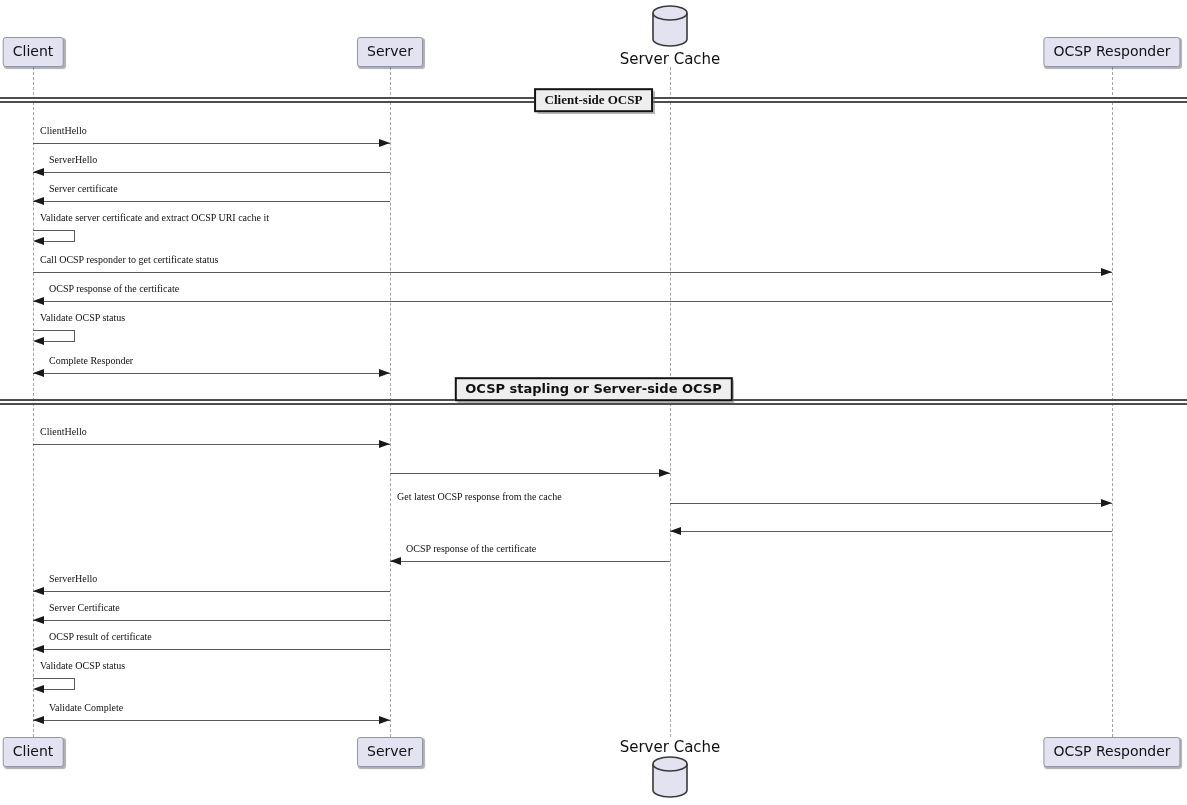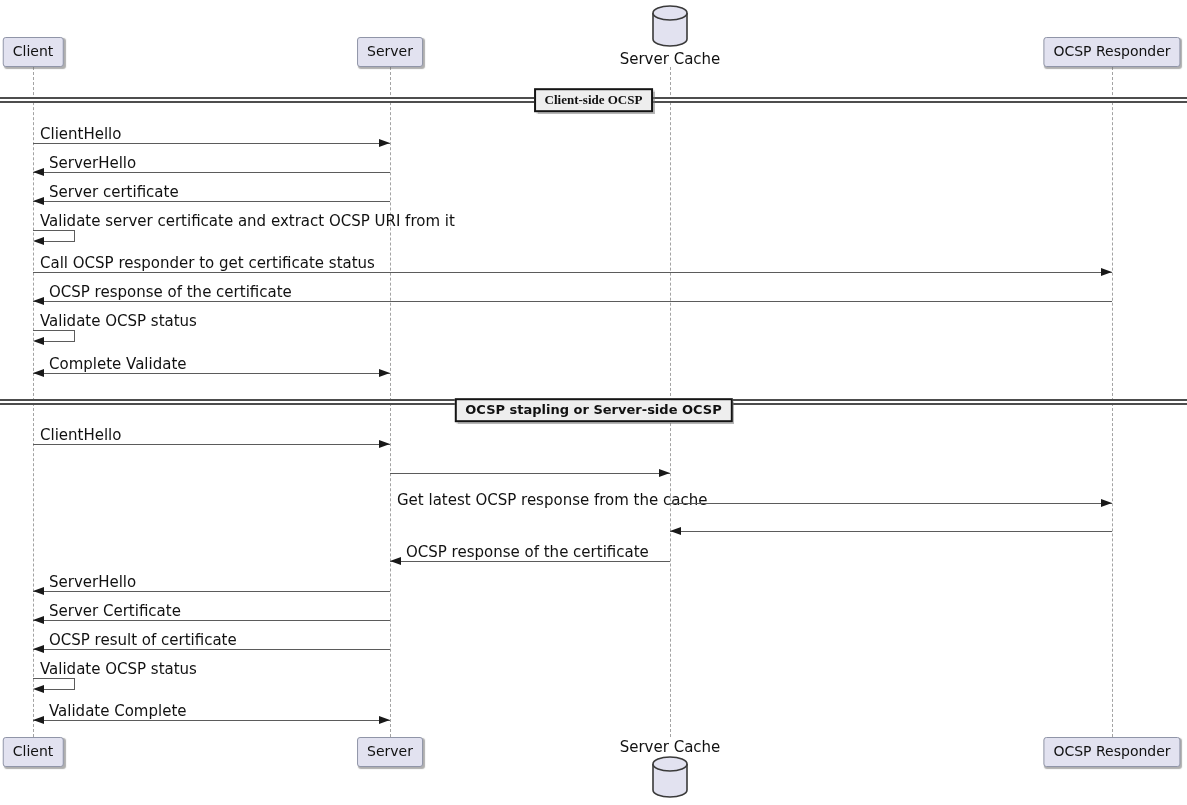--- a/index.html
+++ b/index.html
@@ -25,21 +25,21 @@
   }
   .divider-label {
     position:absolute; left:50%; transform:translate(-50%,-50%);
     background:#EEEEEE; border:2px solid #141414; padding:2px 9px;
     font-size:13px; font-weight:bold; line-height:1.2; white-space:nowrap;
     box-shadow:1.5px 1.5px 1px rgba(110,110,110,0.5);
   }
 
   .mline { position:absolute; height:1px; background:#5b5b5b; }
   .vline { position:absolute; width:1px; background:#5b5b5b; }
-  .mlabel { position:absolute; font-size:15px; line-height:1.2; white-space:nowrap; }
+  .mlabel { position:absolute; font-size:10px; line-height:1.2; white-space:nowrap;font-family:Liberation Serif, serif; }
 
   .ah { position:absolute; width:0; height:0; border-top:4.5px solid transparent; border-bottom:4.5px solid transparent; }
   .ah-right { border-left:11px solid #191919; }
   .ah-left  { border-right:11px solid #191919; }
 </style>
 </head>
 <body>
 
 <div id="stage" style="width: 1187px; height: 805px;">
     <div class="lifeline" style="left: 33px; top: 67px; height: 670px;"></div>
@@ -58,21 +58,21 @@
       </svg></div>
     <div class="plabel" style="left: 670px; top: 50px;">Server Cache</div>
     <div class="plabel" style="left: 670px; top: 738px;">Server Cache</div>
     <div class="dbicon" style="left: 651px; top: 755px;"><svg width="38" height="44" viewBox="0 0 38 44">
         <path d="M2 9 v26 a17 7 0 0 0 34 0 v-26" fill="#E2E2F0" stroke="#3a3a3a" stroke-width="1.6"></path>
         <ellipse cx="19" cy="9" rx="17" ry="7" fill="#E2E2F0" stroke="#3a3a3a" stroke-width="1.6"></ellipse>
       </svg></div>
     <div class="pbox" style="left: 1112px; top: 37px;">OCSP Responder</div>
     <div class="pbox" style="left: 1112px; top: 737px;">OCSP Responder</div>
     <div class="divider-label" style="top: 100px; font-family: Liberation Serif, serif;">Client-side OCSP</div>
-    <div class="divider-label" style="top: 410px;">OCSP stapling or Server-side OCSP</div>
+    <div class="divider-label" style="top: 389px;">OCSP stapling or Server-side OCSP</div>
     <div style="position: absolute; left: 33px; top: 143px; width: 357px; height: 1px;">
       <div class="mline" style="left: 0px; right: 0px; top: 0px;"></div>
       <div class="ah ah-right" style="right: 0px; top: -4px;"></div>
     </div>
     <div class="mlabel" style="left: 40px; top: 125px;">ClientHello</div>
     <div style="position: absolute; left: 33px; top: 172px; width: 357px; height: 1px;">
       <div class="mline" style="left: 0px; right: 0px; top: 0px;"></div>
       <div class="ah ah-left" style="left: 0px; top: -4px;"></div>
     </div>
     <div class="mlabel" style="left: 49px; top: 154px;">ServerHello</div>
@@ -80,21 +80,21 @@
       <div class="mline" style="left: 0px; right: 0px; top: 0px;"></div>
       <div class="ah ah-left" style="left: 0px; top: -4px;"></div>
     </div>
     <div class="mlabel" style="left: 49px; top: 183px;">Server certificate</div>
     <div style="position: absolute; left: 33px; top: 230px; width: 42px; height: 12px;">
       <div class="mline" style="left: 0px; right: 0px; top: 0px;"></div>
       <div class="vline" style="right: 0px; top: 0px; height: 12px;"></div>
       <div class="mline" style="left: 9px; right: 0px; top: 11px;"></div>
       <div class="ah ah-left" style="left: 0px; top: 7px;"></div>
     </div>
-    <div class="mlabel" style="left: 40px; top: 212px;">Validate server certificate and extract OCSP URI from it</div>
+    <div class="mlabel" style="left: 40px; top: 212px;">Validate server certificate and extract OCSP URI cache it</div>
     <div style="position: absolute; left: 33px; top: 272px; width: 1079px; height: 1px;">
       <div class="mline" style="left: 0px; right: 0px; top: 0px;"></div>
       <div class="ah ah-right" style="right: 0px; top: -4px;"></div>
     </div>
     <div class="mlabel" style="left: 40px; top: 254px;">Call OCSP responder to get certificate status</div>
     <div style="position: absolute; left: 33px; top: 301px; width: 1079px; height: 1px;">
       <div class="mline" style="left: 0px; right: 0px; top: 0px;"></div>
       <div class="ah ah-left" style="left: 0px; top: -4px;"></div>
     </div>
     <div class="mlabel" style="left: 49px; top: 283px;">OCSP response of the certificate</div>
@@ -103,21 +103,21 @@
       <div class="vline" style="right: 0px; top: 0px; height: 12px;"></div>
       <div class="mline" style="left: 9px; right: 0px; top: 11px;"></div>
       <div class="ah ah-left" style="left: 0px; top: 7px;"></div>
     </div>
     <div class="mlabel" style="left: 40px; top: 312px;">Validate OCSP status</div>
     <div style="position: absolute; left: 33px; top: 373px; width: 357px; height: 1px;">
       <div class="mline" style="left: 0px; right: 0px; top: 0px;"></div>
       <div class="ah ah-right" style="right: 0px; top: -4px;"></div>
       <div class="ah ah-left" style="left: 0px; top: -4px;"></div>
     </div>
-    <div class="mlabel" style="left: 49px; top: 355px;">Complete Validate</div>
+    <div class="mlabel" style="left: 49px; top: 355px;">Complete Responder</div>
     <div style="position: absolute; left: 33px; top: 444px; width: 357px; height: 1px;">
       <div class="mline" style="left: 0px; right: 0px; top: 0px;"></div>
       <div class="ah ah-right" style="right: 0px; top: -4px;"></div>
     </div>
     <div class="mlabel" style="left: 40px; top: 426px;">ClientHello</div>
     <div style="position: absolute; left: 390px; top: 473px; width: 280px; height: 1px;">
       <div class="mline" style="left: 0px; right: 0px; top: 0px;"></div>
       <div class="ah ah-right" style="right: 0px; top: -4px;"></div>
     </div>
     <div class="mlabel" style="left: 397px; top: 455px; margin-top: 36px;">Get latest OCSP response from the cache</div>

